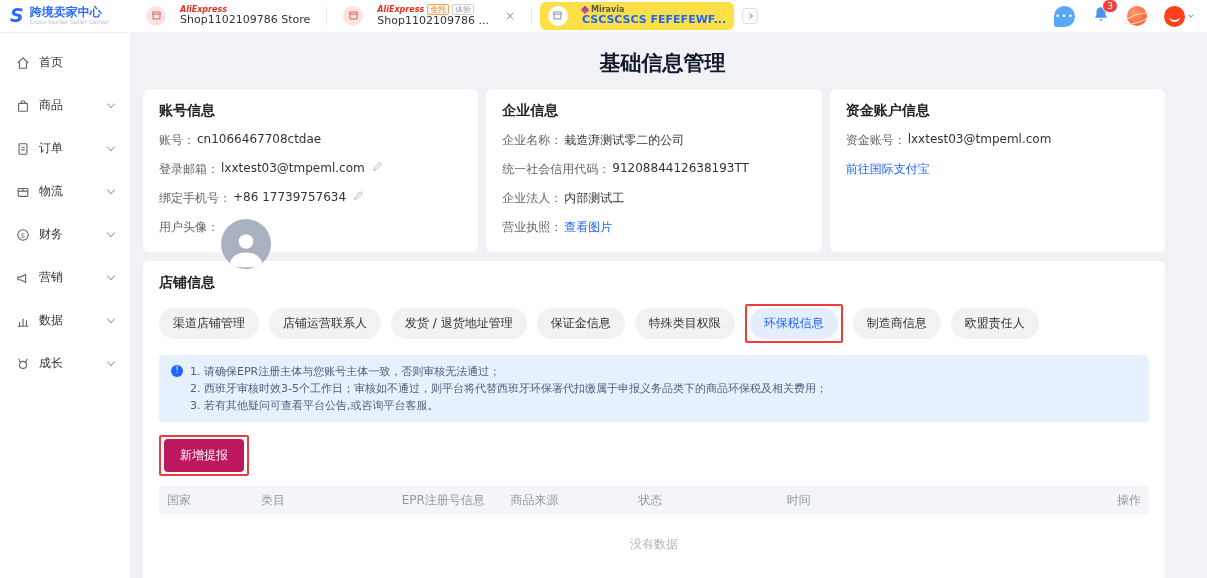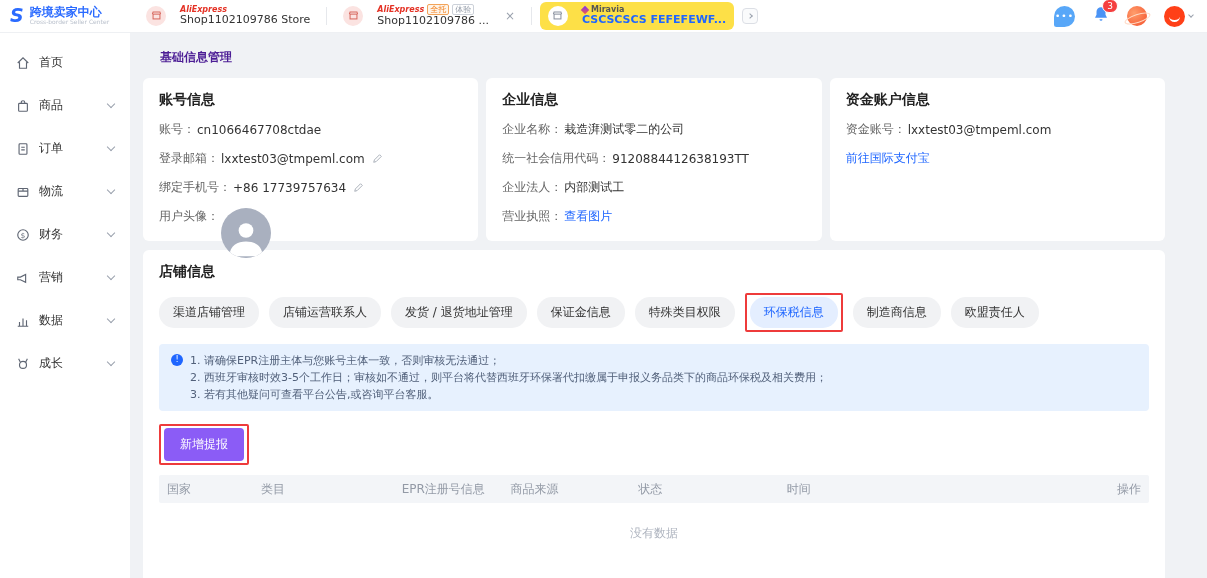--- a/index.html
+++ b/index.html
@@ -40,41 +40,41 @@
   .chev.right { transform:rotate(-45deg); }
 
   
   .sidebar { position:absolute; top:33px; left:0; bottom:0; width:130px; background:#fff; padding-top:8px; }
   .side-item { height:43px; display:flex; align-items:center; gap:9px; padding:0 16px; font-size:12px; color:#333; cursor:pointer; }
   .side-item svg { flex:none; }
   .side-item .chev { margin-left:auto; }
 
   
   .content { position:absolute; top:33px; left:130px; right:0; bottom:0; padding:10px 42px 0 13px; overflow:hidden; }
-  .page-title { font-size:12px; font-weight:bold; color:#4c1d95; margin:6px 0 12px 17px; }
+  .page-title { font-size:21px; font-weight:bold; color:#0f172a; margin:6px 0 12px 17px;text-align:center; }
   .cards-row { display:flex; gap:8px; }
   .card { background:#fff; border-radius:6px; padding:13px 16px; }
   .cards-row .card { flex:1; height:163px; }
   .card h2 { font-size:14px; color:#222; margin-bottom:12px; }
-  .info-row { font-size:12px; margin-bottom:12px; display:flex; align-items:center; gap:2px; white-space:nowrap; }
+  .info-row { font-size:12px; margin-bottom:12px; display:flex; align-items:flex-start; gap:2px; white-space:nowrap; }
   .info-label { color:#666; }
   .info-value { color:#333; }
   .link { color:#1f66ff; font-size:12px; cursor:pointer; }
   .pencil { margin-left:5px; cursor:pointer; display:inline-flex; }
   .user-avatar { width:50px; height:50px; border-radius:50%; background:#a9b0bf; overflow:hidden; display:inline-flex; align-items:flex-end; justify-content:center; }
 
   .shop-card { margin-top:9px; height:380px; }
   .pills { display:flex; align-items:center; gap:10px; margin:12px 0 12px; }
   .pill { background:#f1f2f4; color:#333; border:none; border-radius:15px; padding:7px 14px; font-size:12px; white-space:nowrap; cursor:pointer; font-family:inherit; }
   .pill.active { background:#e4eeff; color:#1f66ff; }
   .red-annot { border:2px solid #ee3b3b; border-radius:2px; padding:2px 3px; display:inline-flex; }
   .notice { background:#e7f1fe; border-radius:4px; padding:8px 12px; display:flex; gap:7px; font-size:11px; color:#51607a; line-height:1.55; }
   .notice-dot { width:12px; height:12px; border-radius:50%; background:#1f66ff; color:#fff; font-size:8px; display:flex; align-items:center; justify-content:center; flex:none; margin-top:2px; }
   .btn-row { margin:13px 0 10px; }
-  .btn-primary { background:#8b5cf6; color:#fff; border:none; border-radius:4px; font-size:12px; padding:8px 16px; cursor:pointer; font-family:inherit; }
+  .btn-primary { background:#be185d; color:#fff; border:none; border-radius:4px; font-size:12px; padding:8px 16px; cursor:pointer; font-family:inherit; }
   .thead { display:flex; align-items:center; background:#f3f5f8; height:28px; font-size:12px; color:#939aa6; border-radius:2px; }
   .th { padding:0 8px; }
   .th:nth-child(1){width:9.5%;} .th:nth-child(2){width:14.2%;} .th:nth-child(3){width:11%;}
   .th:nth-child(4){width:12.9%;} .th:nth-child(5){width:15%;} .th:nth-child(6){width:28.9%;}
   .th:nth-child(7){width:8.5%; text-align:right;}
   .empty { text-align:center; color:#aeb4bf; font-size:12px; padding:22px 0 12px; }
 </style>
 </head>
 <body>
 

